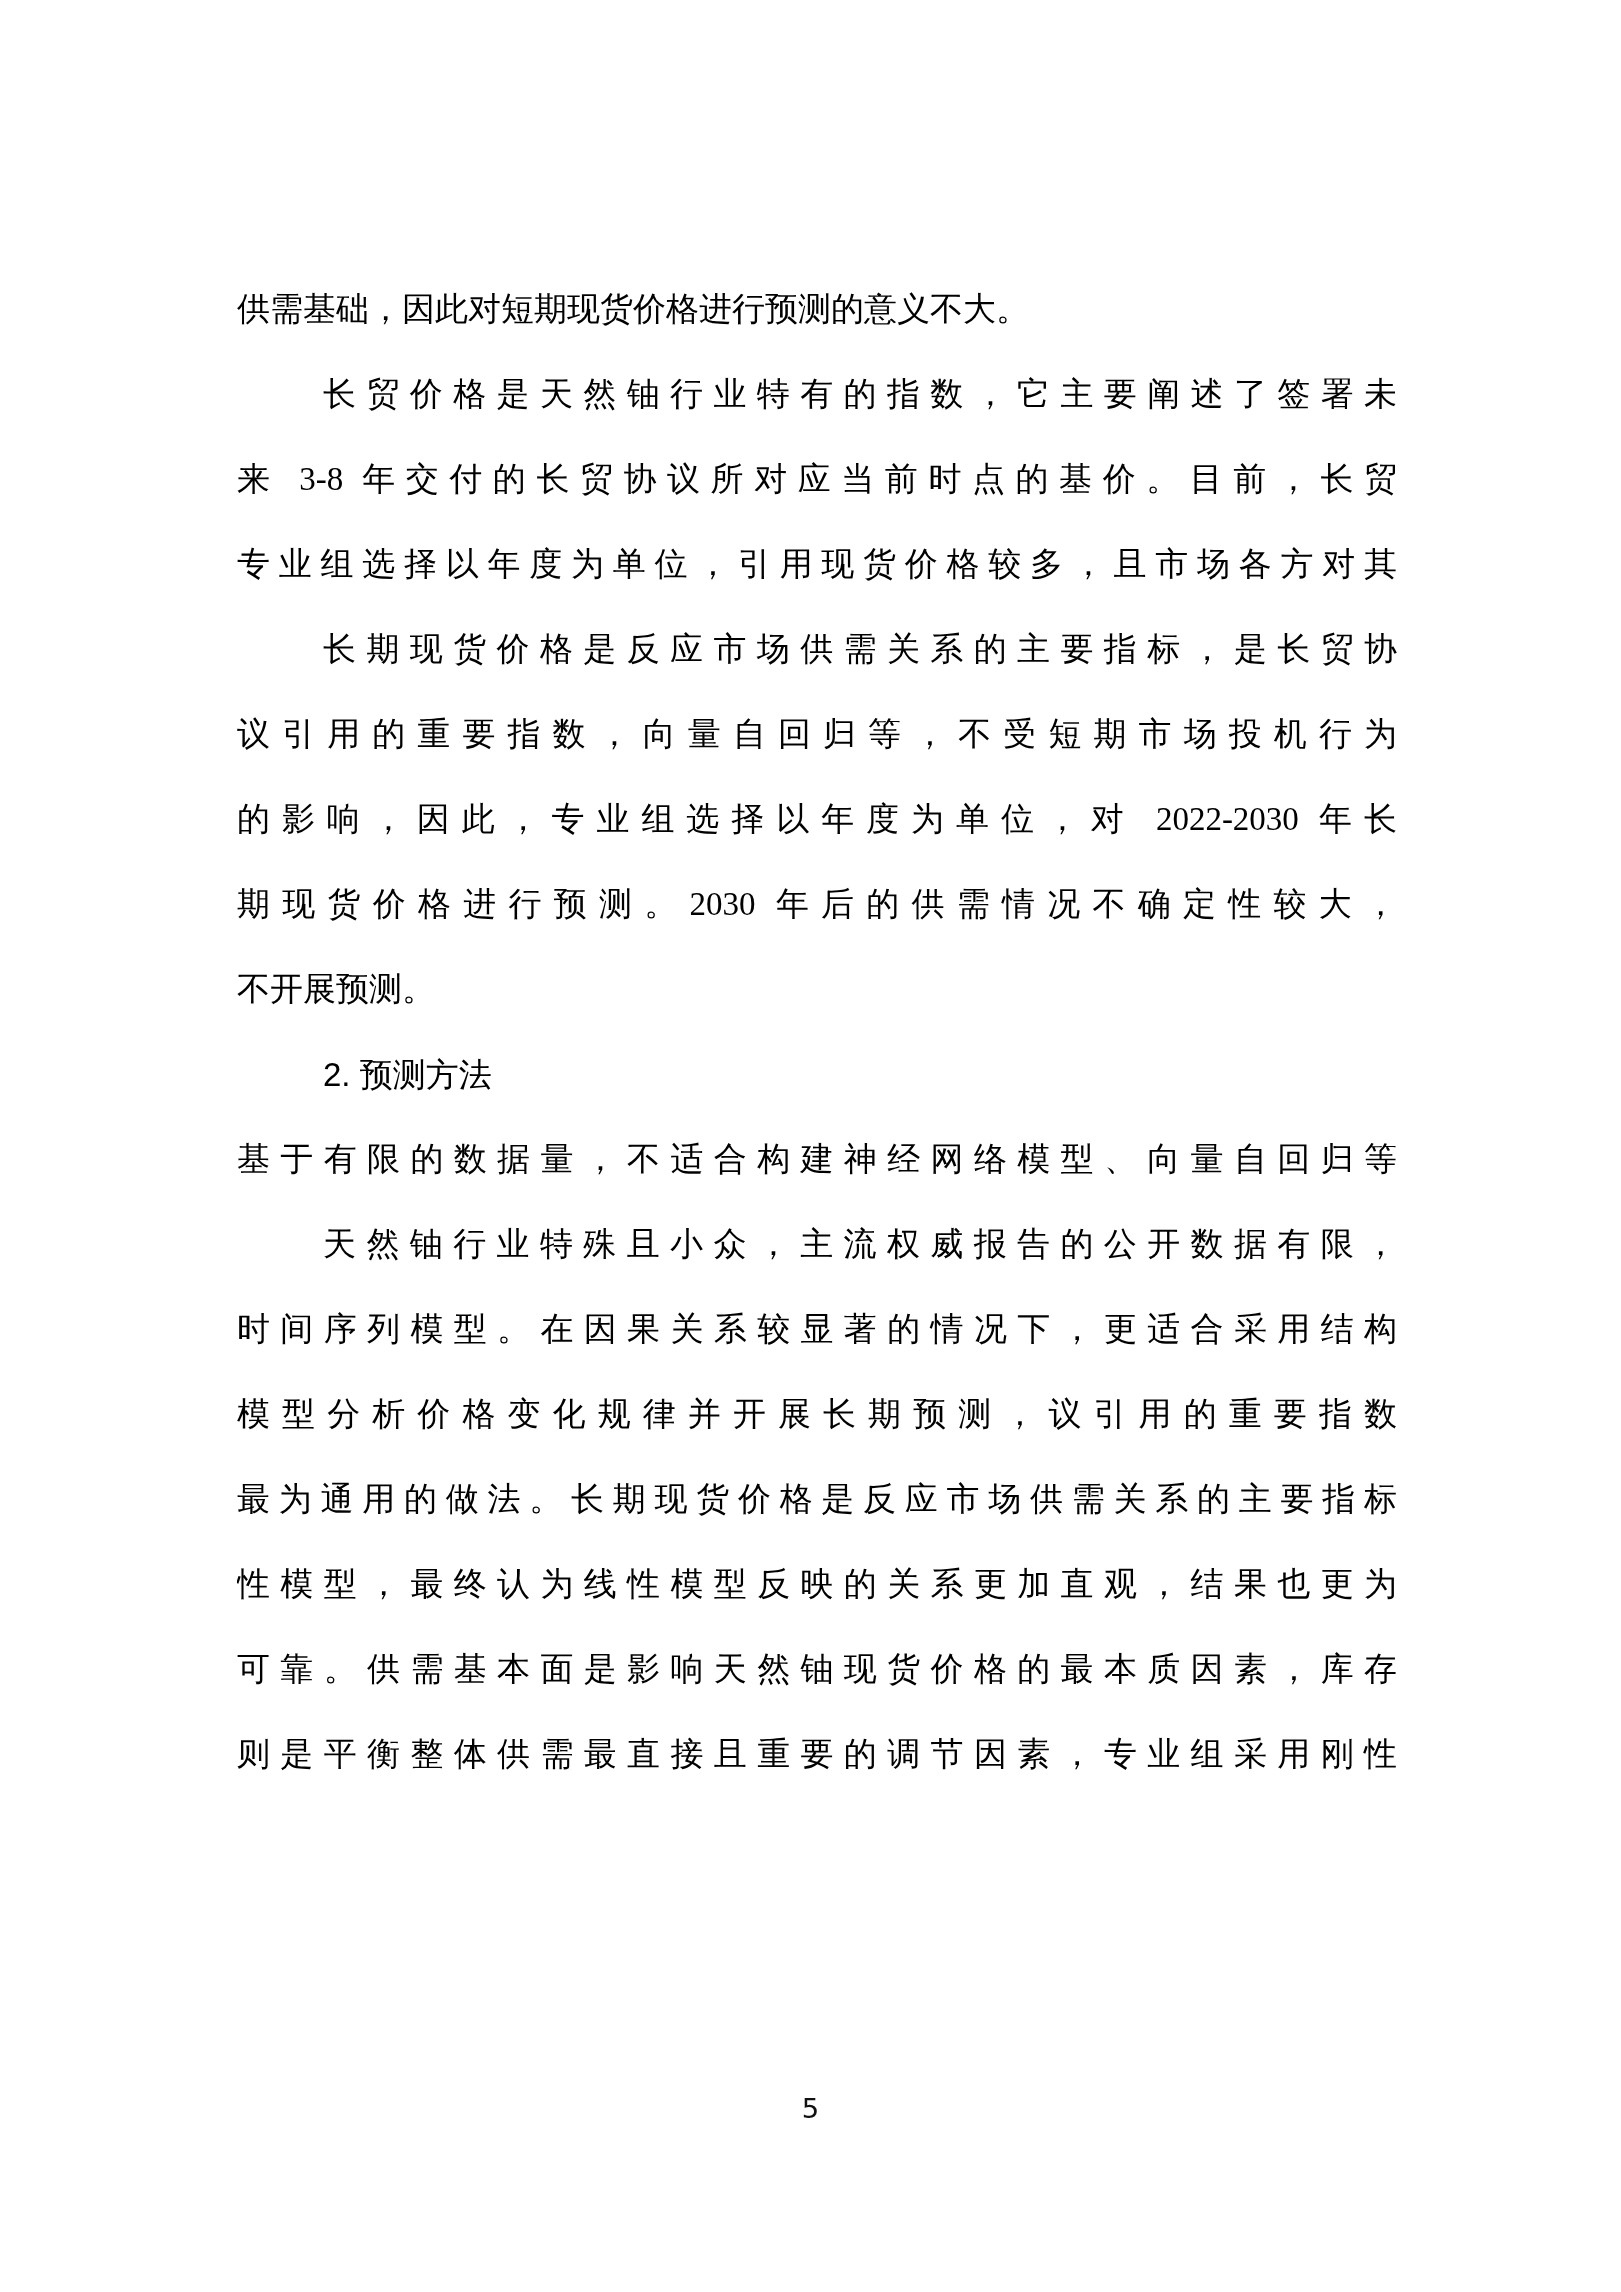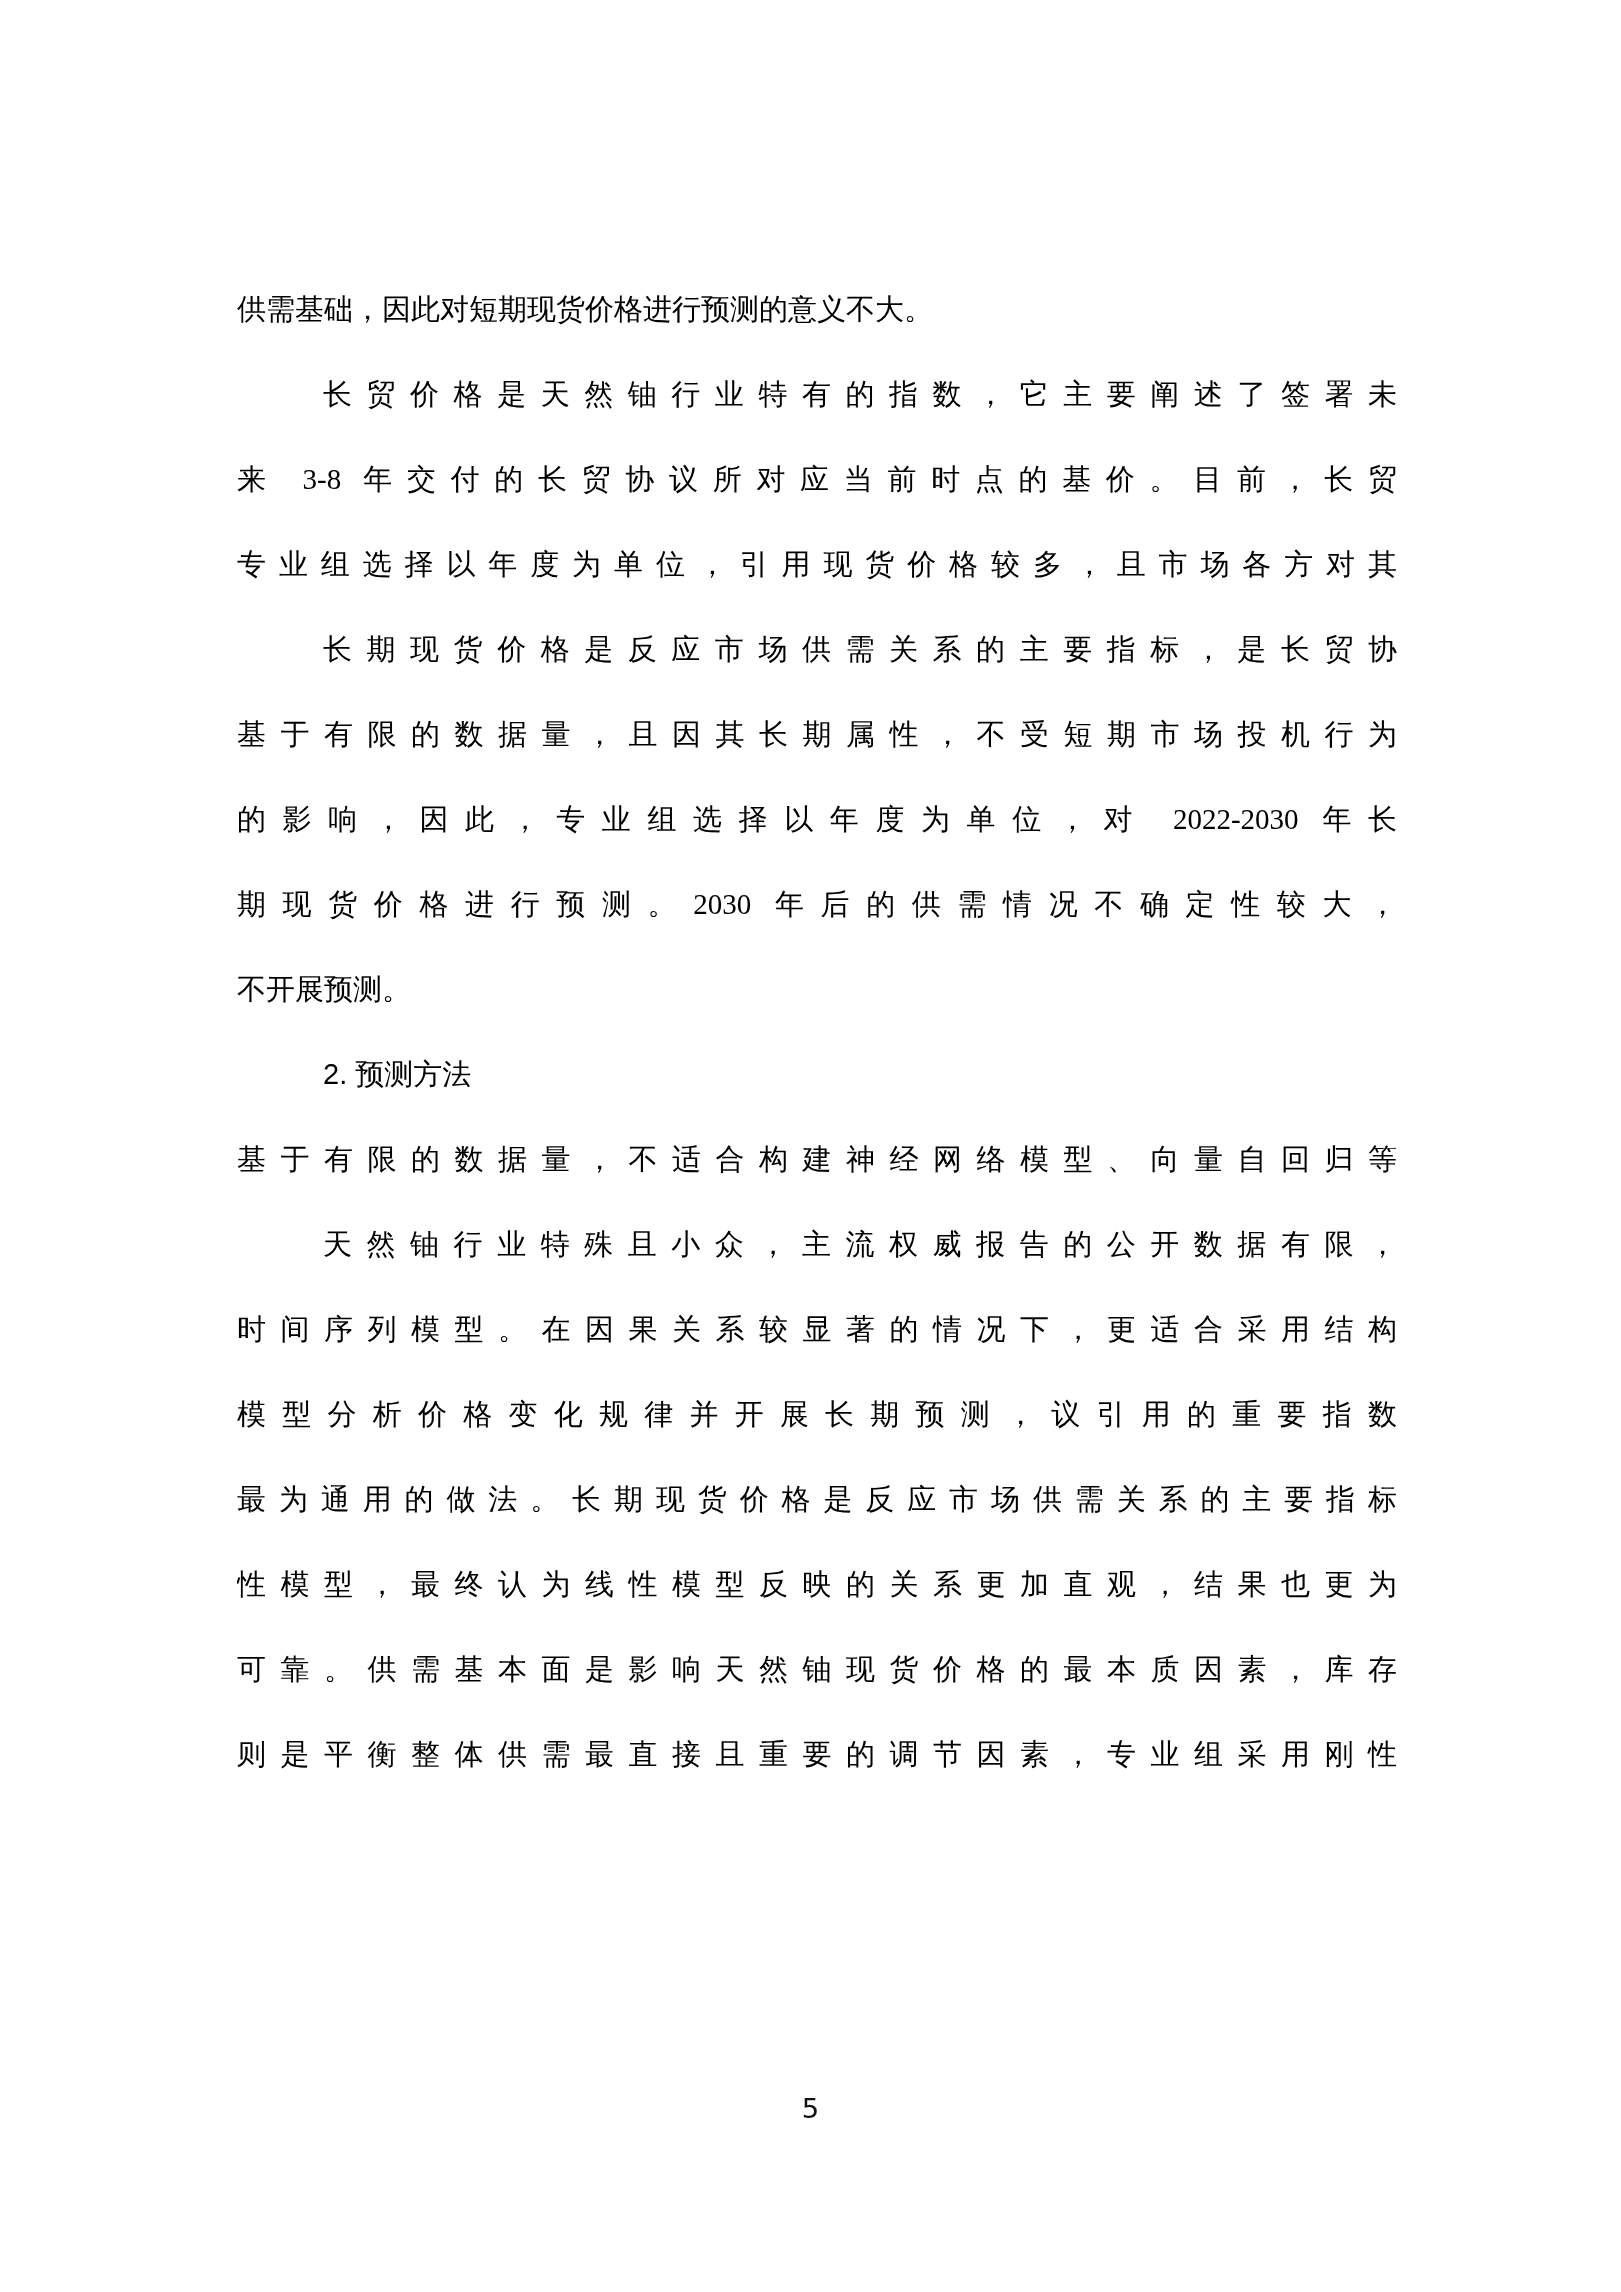--- a/index.html
+++ b/index.html
@@ -14,21 +14,21 @@
     background: #ffffff;
     color: #000000;
     font-family: "Liberation Serif", "DejaVu Serif", serif;
     overflow: hidden;
   }
   .content {
     position: absolute;
     left: 237px;
     top: 267px;
     width: 1160px;
-    font-size: 29px;
+    font-size: 33px;
     line-height: 85px;
     letter-spacing: 0;
   }
   .line {
     height: 85px;
     overflow: hidden;
     text-align: justify;
     text-align-last: justify;
     white-space: nowrap;
   }
@@ -60,21 +60,21 @@
 </head>
 <body>
 
 <div class="page">
   <div class="content">
       <div class="line last">供需基础，因此对短期现货价格进行预测的意义不大。</div>
       <div class="line indent">长贸价格是天然铀行业特有的指数，它主要阐述了签署未</div>
       <div class="line">来 3-8 年交付的长贸协议所对应当前时点的基价。目前，长贸</div>
       <div class="line">专业组选择以年度为单位，引用现货价格较多，且市场各方对其</div>
       <div class="line indent">长期现货价格是反应市场供需关系的主要指标，是长贸协</div>
-      <div class="line">基于有限的数据量，且因其长期属性，不受短期市场投机行为</div>
+      <div class="line">议引用的重要指数，向量自回归等，不受短期市场投机行为</div>
       <div class="line">的影响，因此，专业组选择以年度为单位，对 2022-2030 年长</div>
       <div class="line">期现货价格进行预测。2030 年后的供需情况不确定性较大，</div>
       <div class="line last">不开展预测。</div>
       <div class="line heading indent last">2. 预测方法</div>
       <div class="line">基于有限的数据量，不适合构建神经网络模型、向量自回归等</div>
       <div class="line indent">天然铀行业特殊且小众，主流权威报告的公开数据有限，</div>
       <div class="line">时间序列模型。在因果关系较显著的情况下，更适合采用结构</div>
       <div class="line">模型分析价格变化规律并开展长期预测，议引用的重要指数</div>
       <div class="line">最为通用的做法。长期现货价格是反应市场供需关系的主要指标</div>
       <div class="line">性模型，最终认为线性模型反映的关系更加直观，结果也更为</div>

